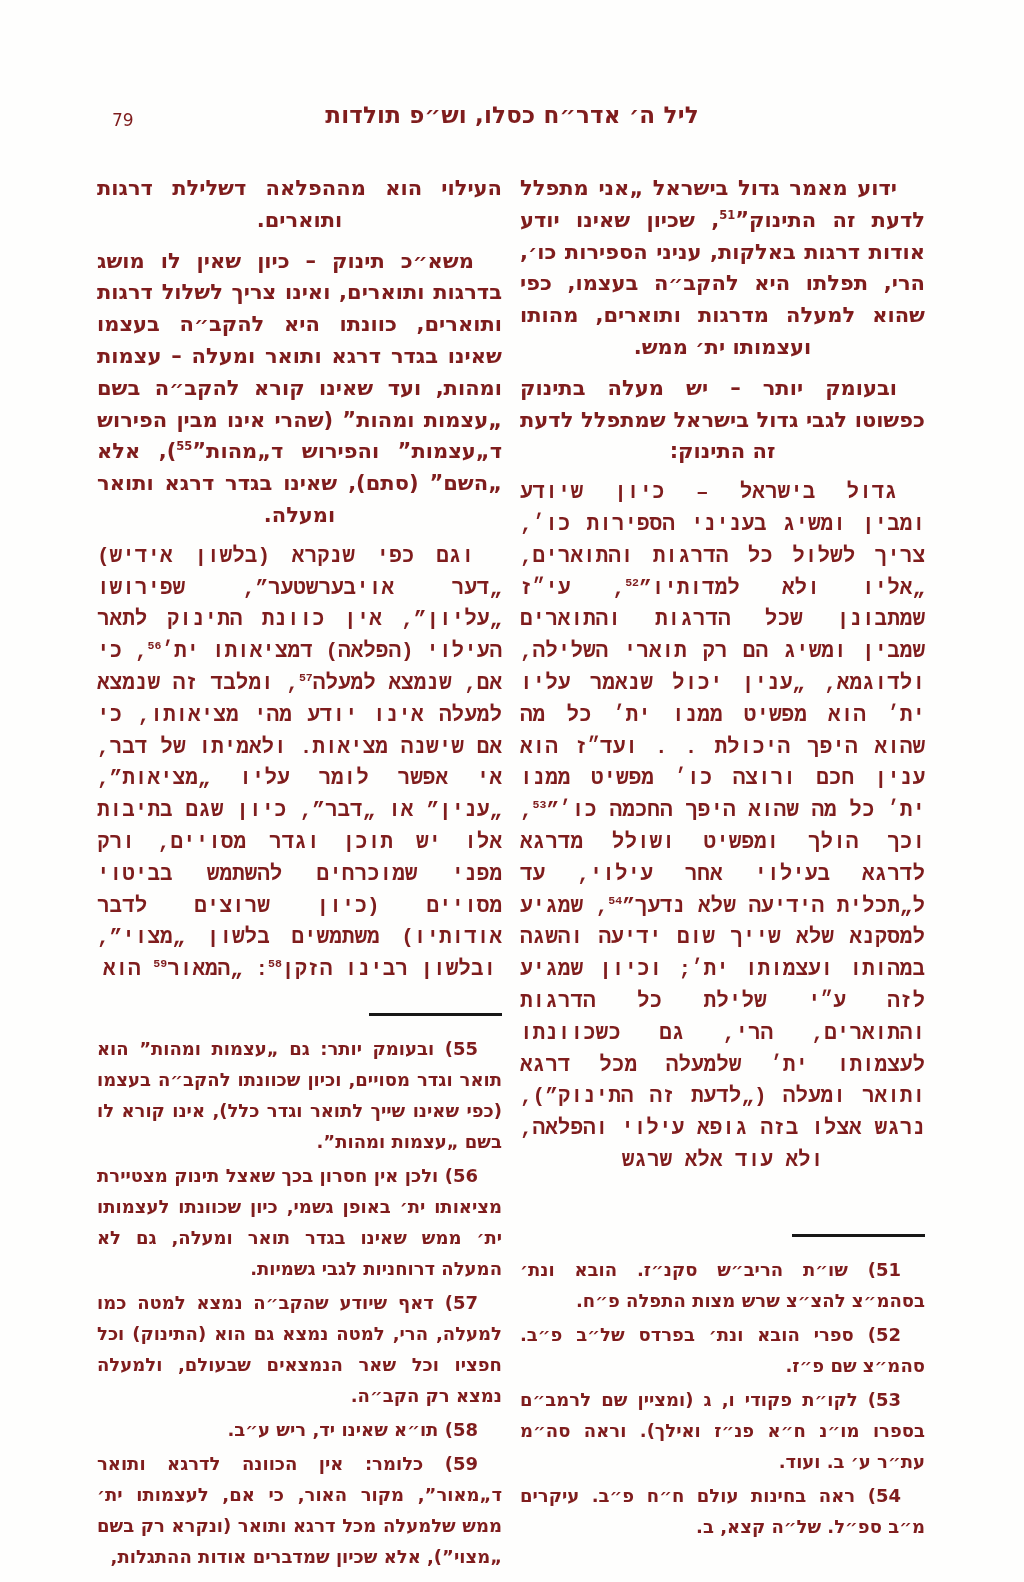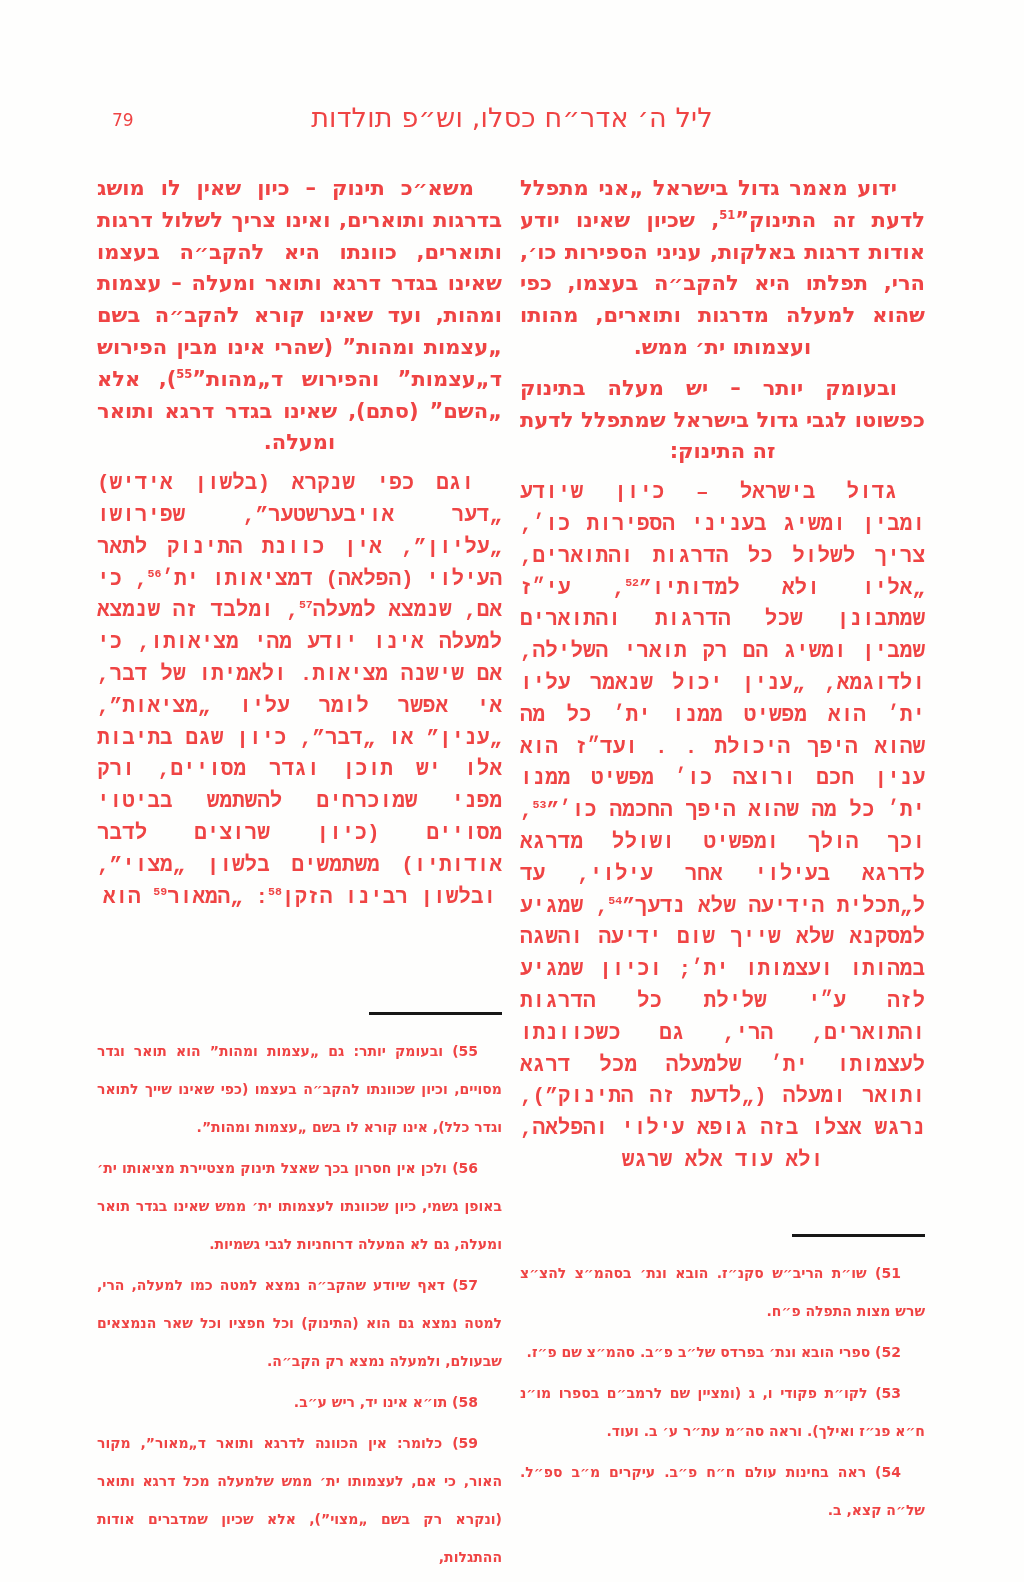--- a/index.html
+++ b/index.html
@@ -3,38 +3,38 @@
 <meta charset="utf-8">
 <style>
   html, body { margin: 0; padding: 0; background: #ffffff; }
 
   .page {
     position: relative;
     width: 1024px;
     height: 1582px;
     background: #fefefdf8;
     background-color: #fefefd;
-    color: #ef4444;
+    color: #7f1d1d;
     font-family: "DejaVu Sans", sans-serif;
     direction: rtl;
     overflow: hidden;
     box-sizing: border-box;
   }
 
   
   .page-header {
     position: absolute;
     top: 102px; left: 0; right: 0;
     height: 42px;
   }
   .header-title {
     margin: 0;
     text-align: center;
-    font-size: 27px;
-    font-weight: 400;
+    font-size: 23px;
+    font-weight: 700;
     letter-spacing: 0.2px;
   }
   .page-number {
     position: absolute;
     top: 8px;
     left: 112px;
     font-size: 17px;
     font-weight: 400;
     direction: ltr;
   }
@@ -77,22 +77,22 @@
   
   .footnote-sep {
     width: 133px;
     height: 3px;
     background: #171717;
     margin-top: 27px;
     margin-bottom: 17px;
   }
   .footnote {
     margin: 0 0 3px 0;
-    font-size: 14px;
-    line-height: 38px;
+    font-size: 18px;
+    line-height: 31px;
     font-weight: 700;
     text-align: justify;
     text-indent: 24px;
     direction: rtl;
   }
   .fn-label { white-space: nowrap; }
 </style>
 </head>
 <body>
 
@@ -115,27 +115,28 @@
       <div class="col-footnotes">
         <p class="footnote"><span class="fn-label">51)</span> <span>שו״ת הריב״ש סקנ״ז. הובא ונת׳ בסהמ״צ להצ״צ שרש מצות התפלה פ״ח.</span></p>
         <p class="footnote"><span class="fn-label">52)</span> <span>ספרי הובא ונת׳ בפרדס של״ב פ״ב. סהמ״צ שם פ״ז.</span></p>
         <p class="footnote"><span class="fn-label">53)</span> <span>לקו״ת פקודי ו, ג (ומציין שם לרמב״ם בספרו מו״נ ח״א פנ״ז ואילך). וראה סה״מ עת״ר ע׳ ב. ועוד.</span></p>
         <p class="footnote"><span class="fn-label">54)</span> <span>ראה בחינות עולם ח״ח פ״ב. עיקרים מ״ב ספ״ל. של״ה קצא, ב.</span></p>
       </div>
     </section>
 
     <section class="column">
       <div class="col-main left-main">
+        <p class="para no-indent">העילוי הוא מההפלאה דשלילת דרגות ותוארים.</p>
         <p class="para">משא״כ תינוק – כיון שאין לו מושג בדרגות ותוארים, ואינו צריך לשלול דרגות ותוארים, כוונתו היא להקב״ה בעצמו שאינו בגדר דרגא ותואר ומעלה – עצמות ומהות, ועד שאינו קורא להקב״ה בשם „עצמות ומהות” (שהרי אינו מבין הפירוש ד„עצמות” והפירוש ד„מהות”<sup>55</sup>), אלא „השם” (סתם), שאינו בגדר דרגא ותואר ומעלה.</p>
         <p class="para">וגם כפי שנקרא (בלשון אידיש) „דער אויבערשטער”, שפירושו „עליון”, אין כוונת התינוק לתאר העילוי (הפלאה) דמציאותו ית׳<sup>56</sup>, כי אם, שנמצא למעלה<sup>57</sup>, ומלבד זה שנמצא למעלה אינו יודע מהי מציאותו, כי אם שישנה מציאות. ולאמיתו של דבר, אי אפשר לומר עליו „מציאות”, „ענין” או „דבר”, כיון שגם בתיבות אלו יש תוכן וגדר מסויים, ורק מפני שמוכרחים להשתמש בביטוי מסויים (כיון שרוצים לדבר אודותיו) משתמשים בלשון „מצוי”, ובלשון רבינו הזקן<sup>58</sup>: „המאור<sup>59</sup> הוא</p>
       </div>
       <div class="footnote-sep"></div>
       <div class="col-footnotes">
         <p class="footnote"><span class="fn-label">55)</span> <span>ובעומק יותר: גם „עצמות ומהות” הוא תואר וגדר מסויים, וכיון שכוונתו להקב״ה בעצמו (כפי שאינו שייך לתואר וגדר כלל), אינו קורא לו בשם „עצמות ומהות”.</span></p>
         <p class="footnote"><span class="fn-label">56)</span> <span>ולכן אין חסרון בכך שאצל תינוק מצטיירת מציאותו ית׳ באופן גשמי, כיון שכוונתו לעצמותו ית׳ ממש שאינו בגדר תואר ומעלה, גם לא המעלה דרוחניות לגבי גשמיות.</span></p>
         <p class="footnote"><span class="fn-label">57)</span> <span>דאף שיודע שהקב״ה נמצא למטה כמו למעלה, הרי, למטה נמצא גם הוא (התינוק) וכל חפציו וכל שאר הנמצאים שבעולם, ולמעלה נמצא רק הקב״ה.</span></p>
-        <p class="footnote"><span class="fn-label">58)</span> <span>תו״א אינו יד, ריש ע״ב.</span></p>
+        <p class="footnote"><span class="fn-label">58)</span> <span>תו״א שאינו יד, ריש ע״ב.</span></p>
         <p class="footnote"><span class="fn-label">59)</span> <span>כלומר: אין הכוונה לדרגא ותואר ד„מאור”, מקור האור, כי אם, לעצמותו ית׳ ממש שלמעלה מכל דרגא ותואר (ונקרא רק בשם „מצוי”), אלא שכיון שמדברים אודות ההתגלות,</span></p>
       </div>
     </section>
 
   </div>
 </div>
 
 </body></html>

